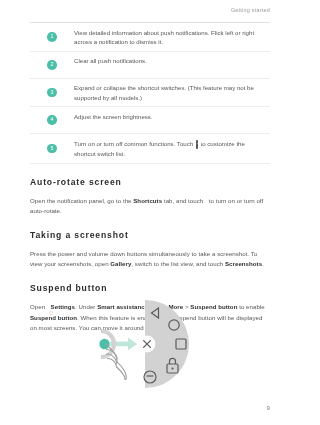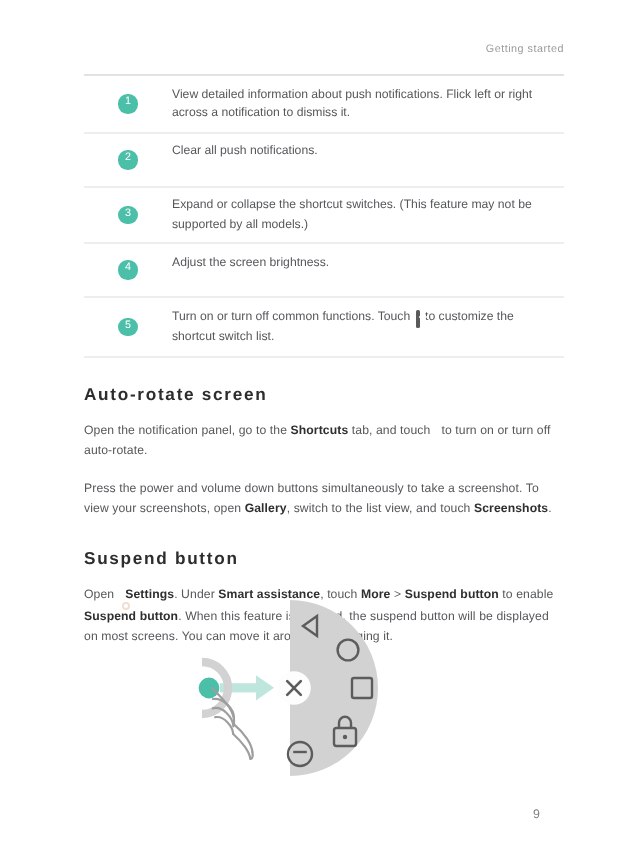--- a/index.html
+++ b/index.html
@@ -16,22 +16,21 @@
     color: #4a4a4a;
     -webkit-font-smoothing: antialiased;
   }
 
   .page {
     position: absolute;
     left: 0; top: 0;
     width: 300px;
     height: 425px;
     box-sizing: border-box;
-    padding: 15px 30px;
-    margin-left: 12px;
+    padding: 0 30px;
   }
 
   
   .running-header {
     text-align: right;
     font-size: 5.4px;
     color: #9a9a9a;
     letter-spacing: .25px;
     padding-top: 8px;
     line-height: 1;
@@ -216,20 +215,21 @@
 
   </div>
 
   <h2 class="section-heading">Auto-rotate screen</h2>
   <p class="body-text">
     <span>Open the notification panel, go to the </span><b>Shortcuts</b><span> tab, and touch</span>
     <span class="inline-icon"><span class="icon-autorotate"></span></span>
     <span>to turn on or turn off auto-rotate.</span>
   </p>
 
+  <h2 class="section-heading">Taking a screenshot</h2>
   <p class="body-text">
     <span>Press the power and volume down buttons simultaneously to take a screenshot. To view your screenshots, open </span><b>Gallery</b><span>, switch to the list view, and touch </span><b>Screenshots</b><span>.</span>
   </p>
 
   <h2 class="section-heading">Suspend button</h2>
   <p class="body-text">
     <span>Open</span>
     <span class="inline-icon"><span class="icon-settings"></span></span>
     <b>Settings</b><span>. Under </span><b>Smart assistance</b><span>, touch </span><b>More</b><span> &gt; </span><b>Suspend button</b><span> to enable </span><b>Suspend button</b><span>. When this feature is enabled, the suspend button will be displayed on most screens. You can move it around by dragging it.</span>
   </p>

